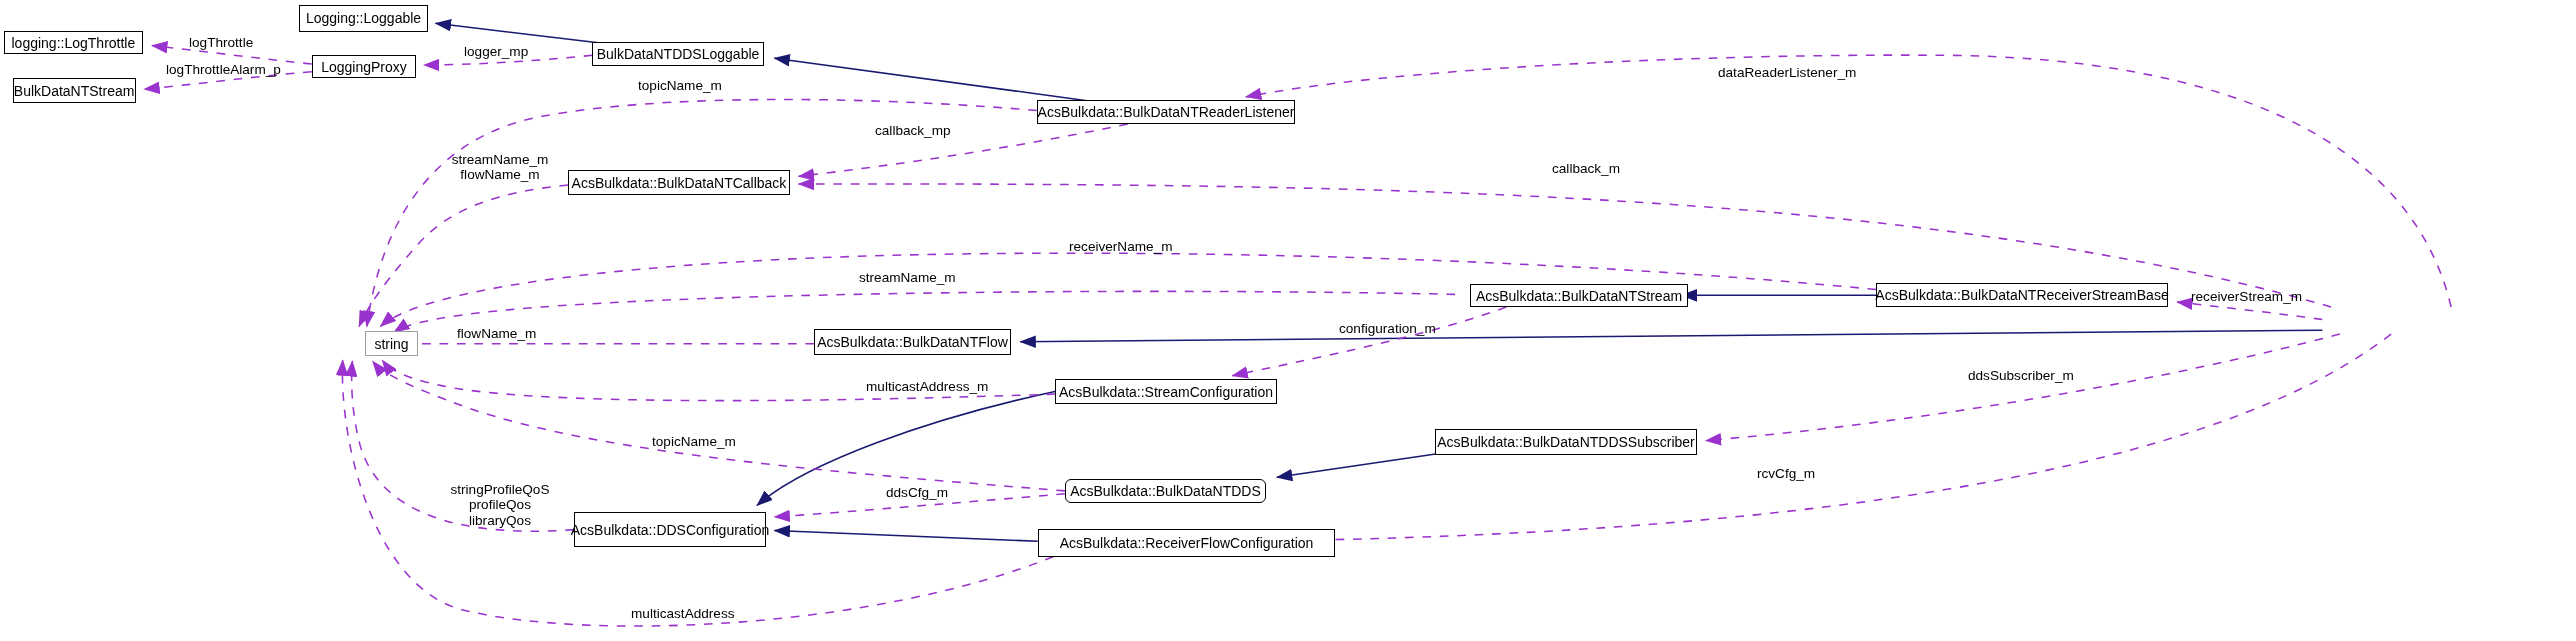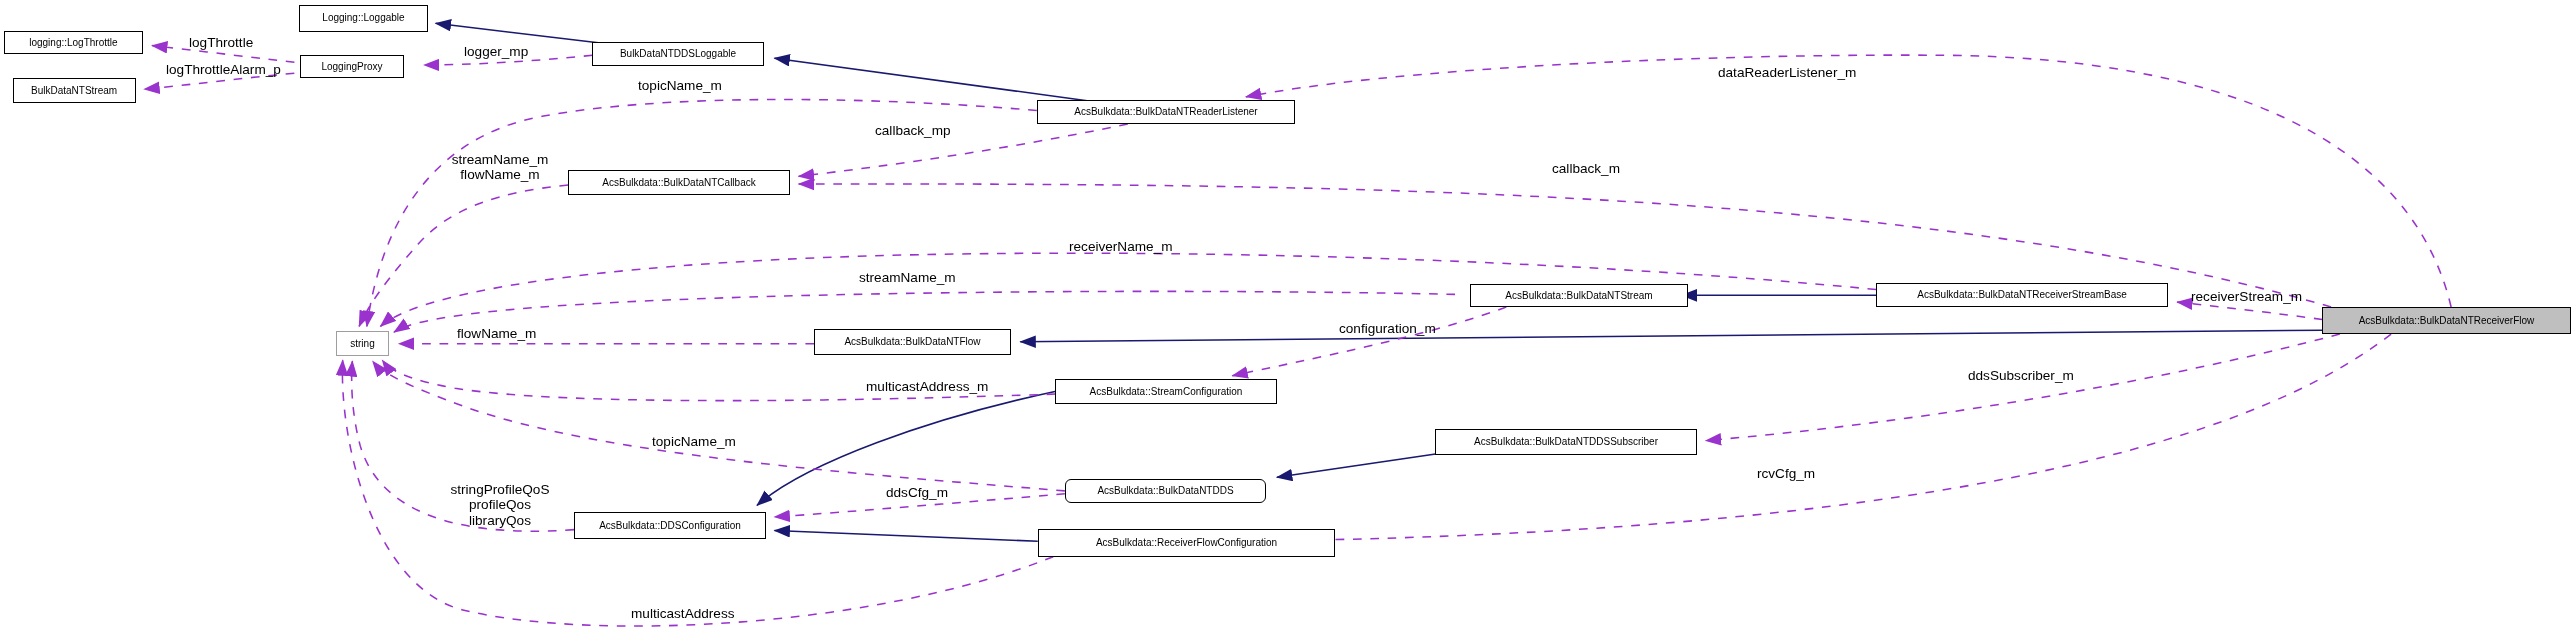--- a/index.html
+++ b/index.html
@@ -11,29 +11,29 @@
     font-family: "Liberation Sans", "DejaVu Sans", sans-serif;
     overflow: hidden;
   }
   #edges-svg { position: absolute; left: 0; top: 0; width: 2576px; height: 642px; }
   .node {
     position: absolute;
     box-sizing: border-box;
     border: 1px solid #000000;
     background: #ffffff;
     color: #000000;
-    font-size: 10px;
+    font-size: 14px;
     line-height: 1;
     display: flex;
     align-items: center;
     justify-content: center;
     white-space: nowrap;
     cursor: pointer;
   }
-  .node.external { border-color: #9e9e9e; }
+  .node.external { border-color: #9e9e9e; margin-left: 29px; }
   .node.target { background: #bfbfbf; border-width: 1.5px; cursor: default; }
   .edge-label {
     position: absolute;
     color: #000000;
     font-size: 13.6px;
     line-height: 1.14;
     white-space: pre-line;
     pointer-events: none;
   }
   .edge-label.center { text-align: center; }
@@ -83,33 +83,32 @@
       <path d="M 1100,510 C 1005,518 885,528 800,534" marker-end="url(#arrow-purple)"></path>
       <path d="M 2470,345 C 2290,485 1880,548 1346,558" marker-end="url(#arrow-purple)"></path>
       <path d="M 593,547 C 470,556 392,528 372,460 C 364,430 362,398 364,373" marker-end="url(#arrow-purple)"></path>
       <path d="M 1088,575 C 900,650 610,662 478,630 C 388,607 350,460 354,372" marker-end="url(#arrow-purple)"></path>
     </g>
   </svg>
 
   <div class="node" style="left:3.9px;    top:31px;  width:139px; height:23px;">logging::LogThrottle</div>
   <div class="node" style="left:12.6px;   top:78px;  width:123px; height:25px;">BulkDataNTStream</div>
   <div class="node" style="left:299px;  top:4.8px;   width:129px; height:27px;">Logging::Loggable</div>
-  <div class="node" style="left:300px;  top:55px;  width:104px; height:23px;text-align:center;">LoggingProxy</div>
+  <div class="node" style="left:312px;  top:55px;  width:104px; height:23px;text-align:center;">LoggingProxy</div>
   <div class="node" style="left:592px;  top:42px;  width:172px; height:24px;text-align:right;">BulkDataNTDDSLoggable</div>
   <div class="node" style="left:1037px; top:100px; width:258px; height:24px;">AcsBulkdata::BulkDataNTReaderListener</div>
   <div class="node" style="left:568px;  top:170px; width:222px; height:25px;">AcsBulkdata::BulkDataNTCallback</div>
   <div class="node external" style="left:336px; top:331px; width:53px; height:25px;">string</div>
   <div class="node" style="left:814px;  top:329px; width:197px; height:26px;">AcsBulkdata::BulkDataNTFlow</div>
   <div class="node" style="left:1470px; top:284px; width:218px; height:23px;">AcsBulkdata::BulkDataNTStream</div>
   <div class="node" style="left:1876px; top:283px; width:292px; height:24px;">AcsBulkdata::BulkDataNTReceiverStreamBase</div>
-  <div class="node target" style="left:2322px; top:307px; width:249px; height:27px;">AcsBulkdata::BulkDataNTReceiverFlow</div>
   <div class="node" style="left:1055px; top:379px; width:222px; height:25px;">AcsBulkdata::StreamConfiguration</div>
   <div class="node" style="left:1435px; top:429px; width:262px; height:26px;">AcsBulkdata::BulkDataNTDDSSubscriber</div>
   <div class="node" style="left:1065px; top:479px; width:201px; height:24px;border-radius:6px;">AcsBulkdata::BulkDataNTDDS</div>
-  <div class="node" style="left:574px;  top:512px; width:192px; height:27px;">AcsBulkdata::DDSConfiguration</div>
+  <div class="node" style="left:574px;  top:512px; width:192px; height:35px;">AcsBulkdata::DDSConfiguration</div>
   <div class="node" style="left:1038px; top:529px; width:297px; height:28px;">AcsBulkdata::ReceiverFlowConfiguration</div>
 
   <div class="edge-label" style="left:189px;  top:35px;">logThrottle</div>
   <div class="edge-label" style="left:166px;  top:62px;">logThrottleAlarm_p</div>
   <div class="edge-label" style="left:464px;  top:44px;">logger_mp</div>
   <div class="edge-label" style="left:638px;  top:78px;">topicName_m</div>
   <div class="edge-label" style="left:875px;  top:123px;">callback_mp</div>
   <div class="edge-label center" style="left:447px; top:152px; width:106px;">streamName_m
 flowName_m</div>
   <div class="edge-label" style="left:1552px; top:161px;">callback_m</div>

